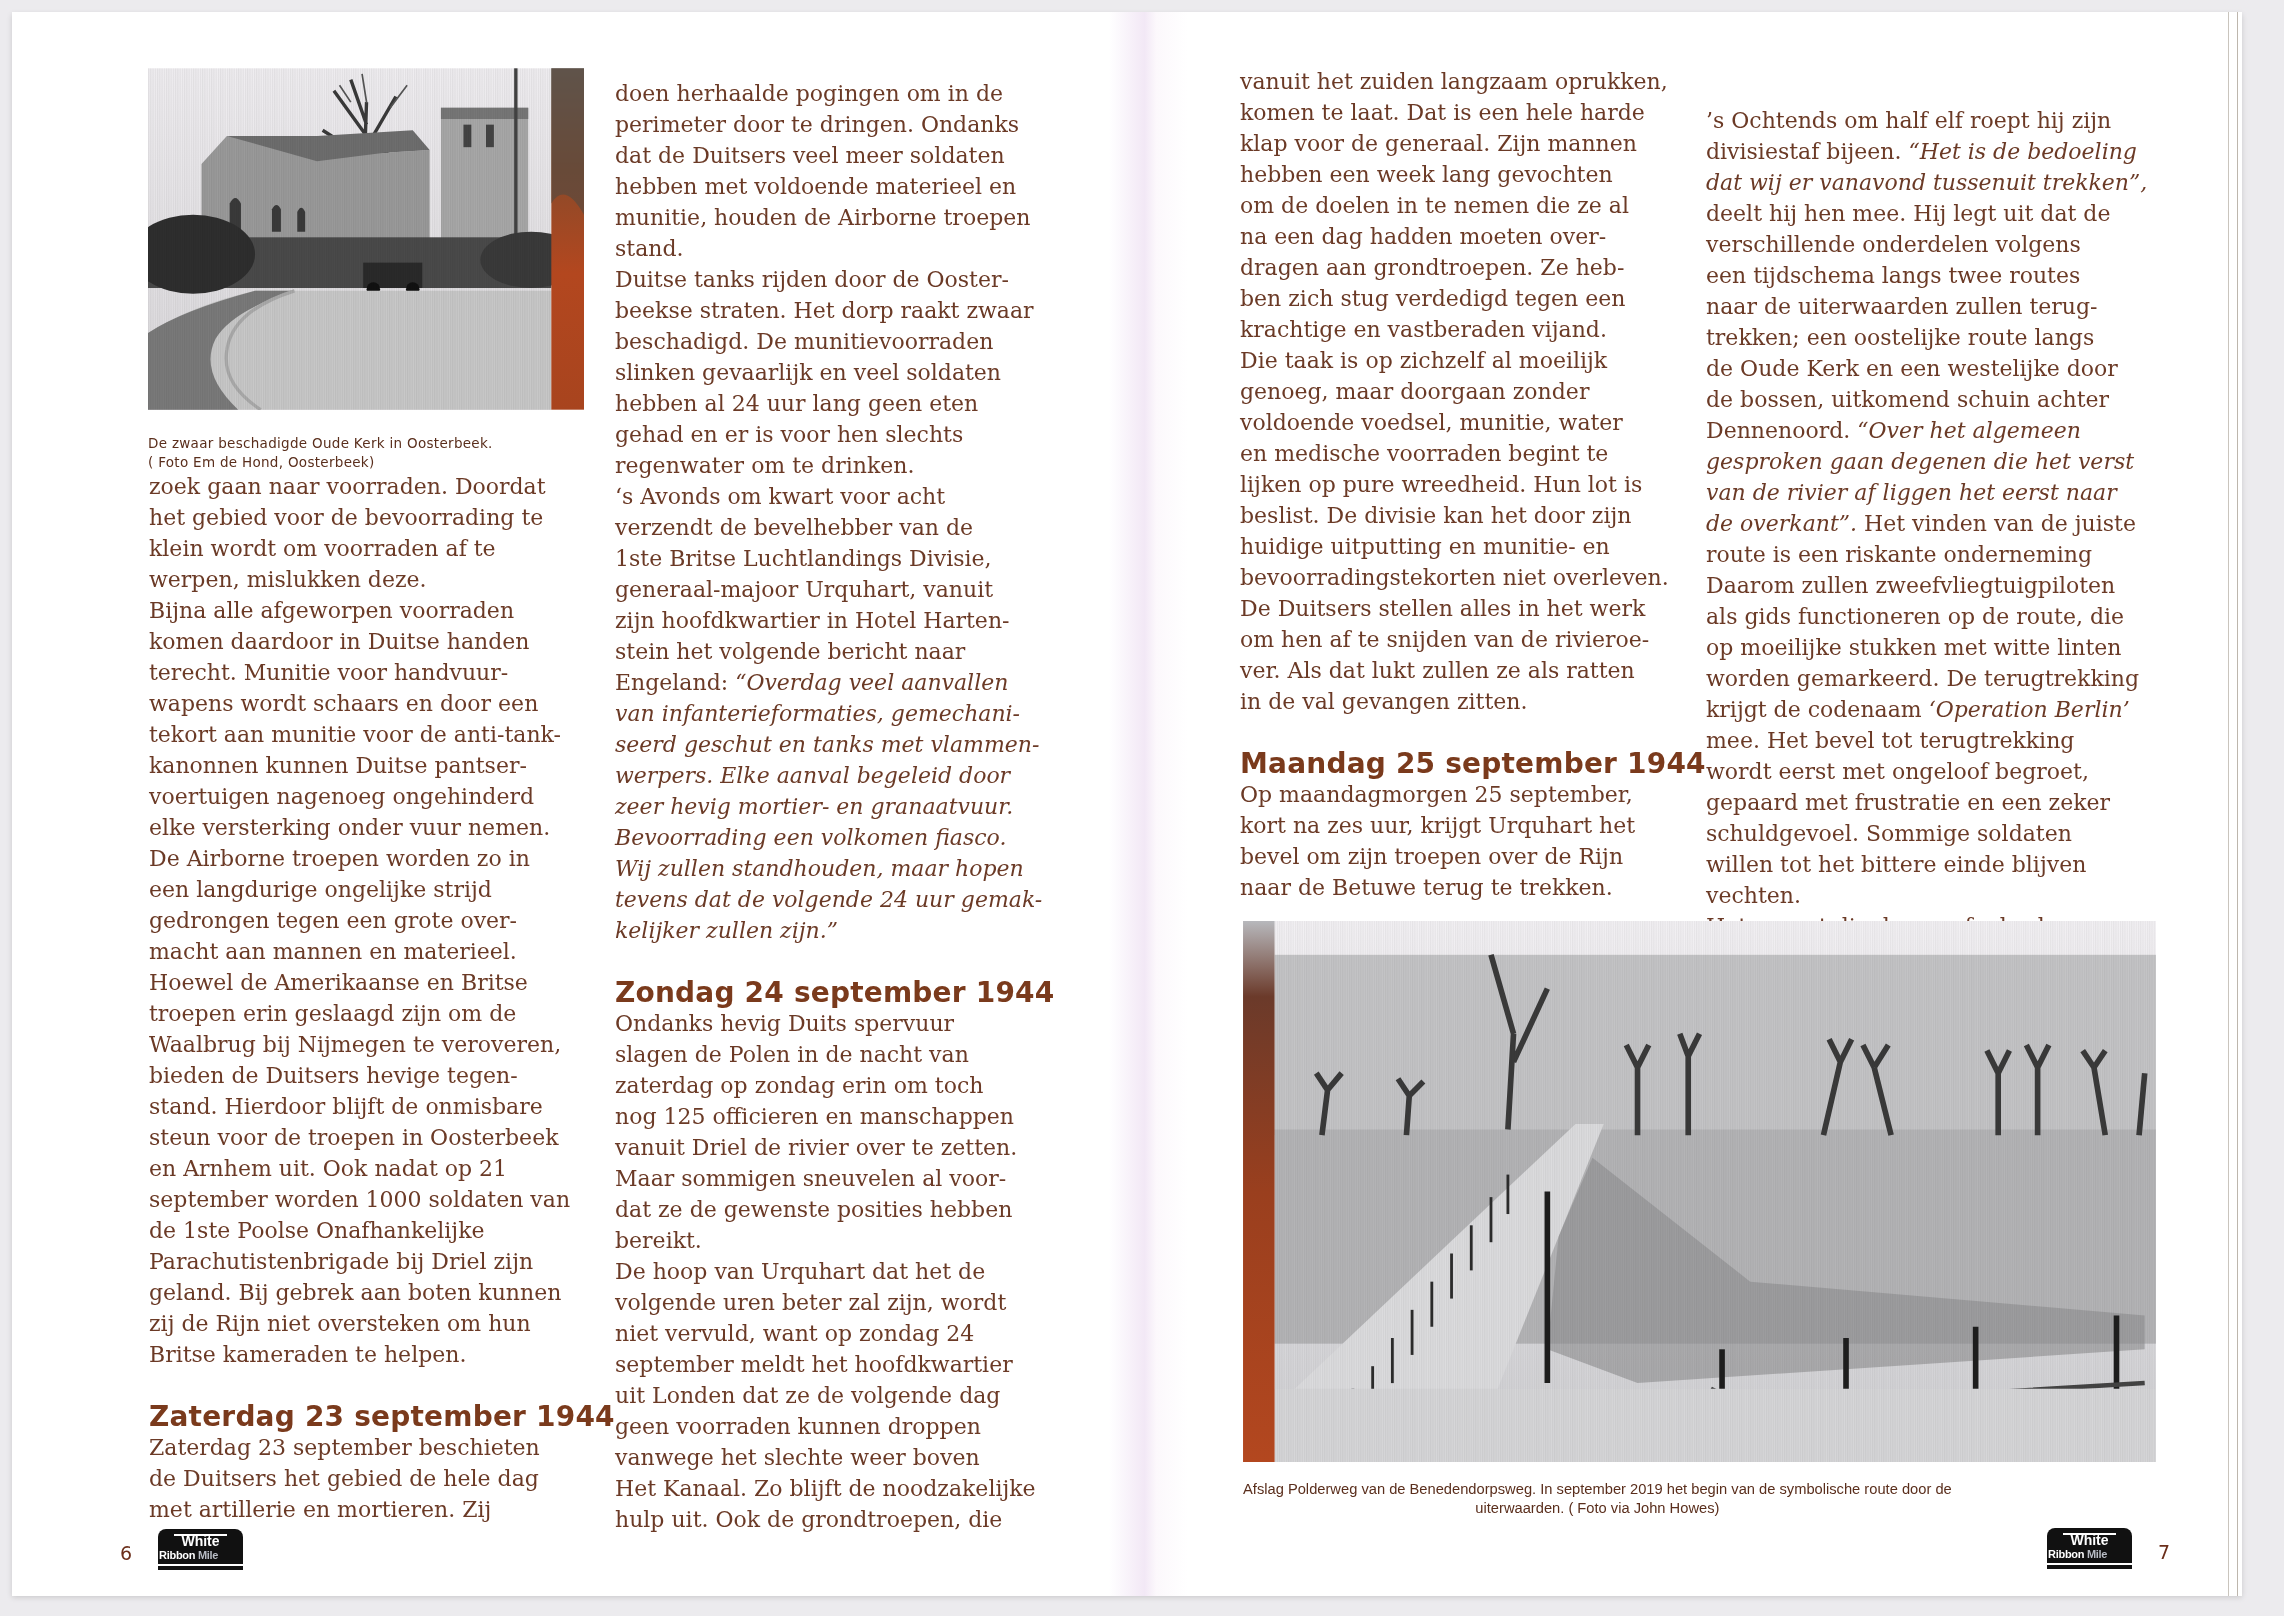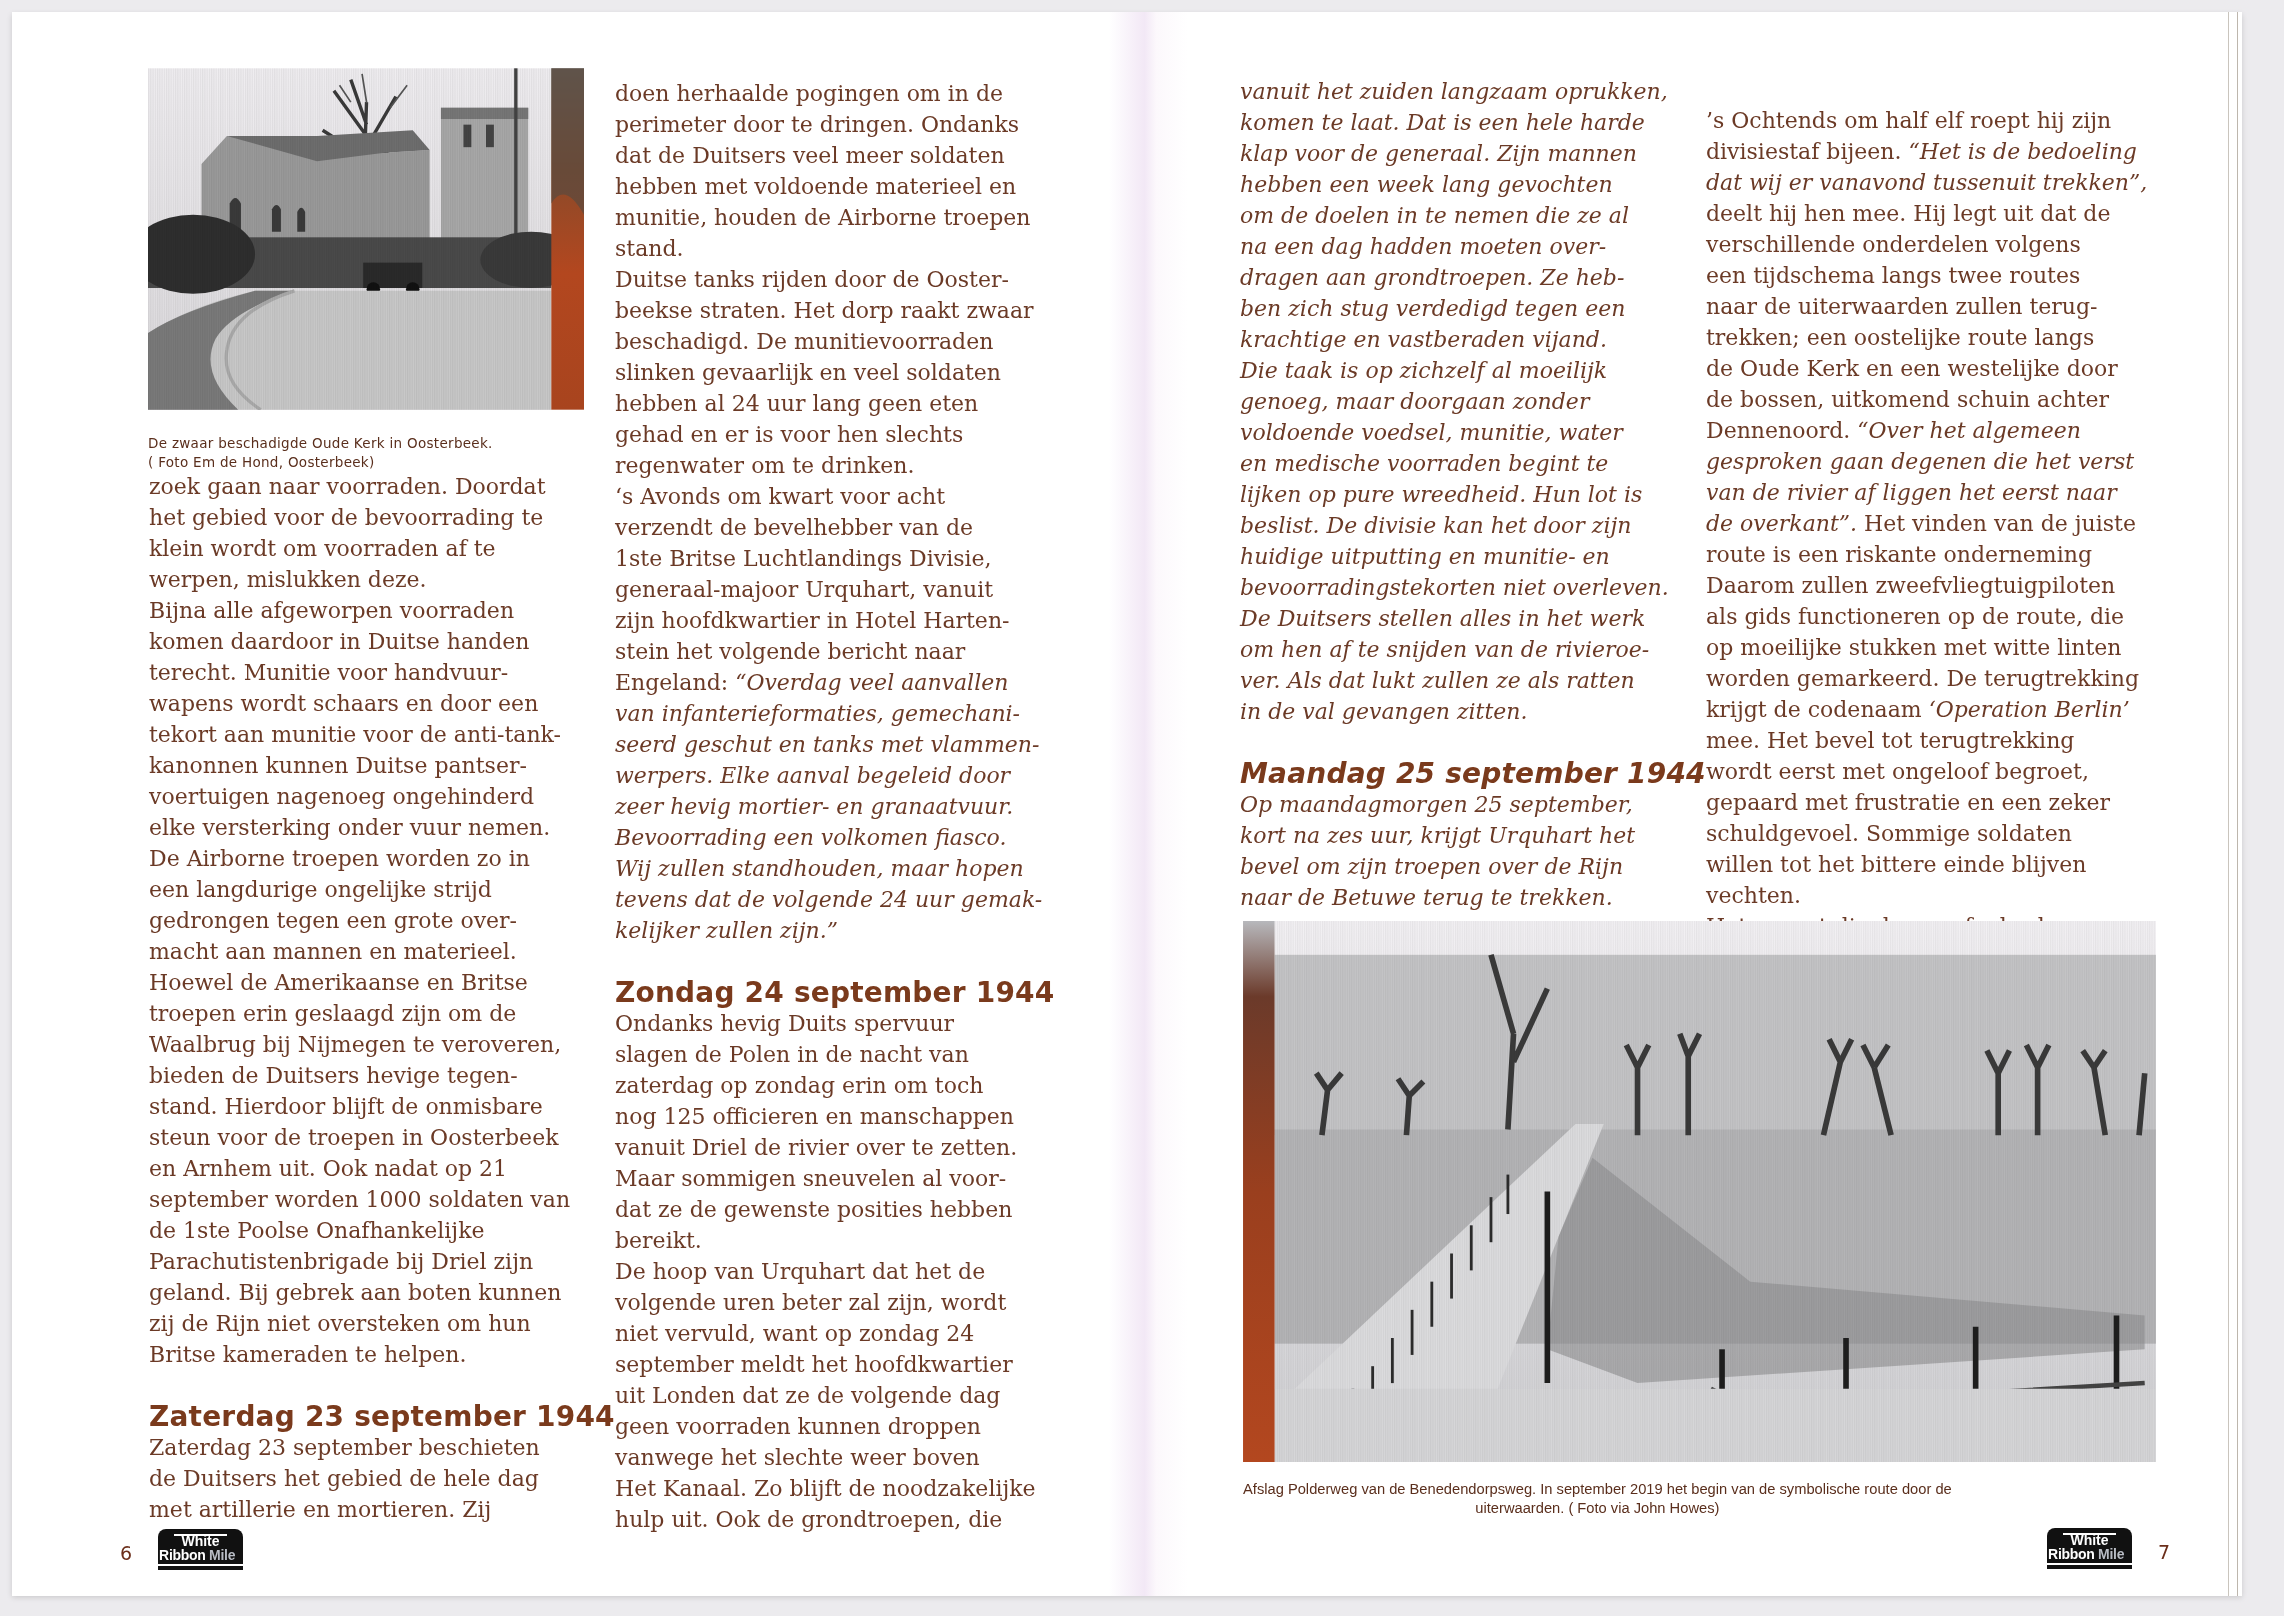--- a/index.html
+++ b/index.html
@@ -50,21 +50,21 @@
     color: #6b2e1a; font-size: 19px;
   }
   .logo {
     position: absolute; width: 85px; height: 41px;
     background: #111; border-radius: 8px 8px 0 0;
     color: #fff; font-family: "Liberation Sans", sans-serif; font-weight: bold;
     overflow: hidden;
   }
   .logo .bar-top { position: absolute; left: 16px; right: 16px; top: 5px; height: 1.7px; background: #fff; }
   .logo .w { position: absolute; left: 0; right: 0; top: 5px; text-align: center; font-size: 14px; line-height: 15px; }
-  .logo .r { position: absolute; left: 1.1px; top: 19px; font-size: 14px; line-height: 15px; letter-spacing: -0.3px; }
+  .logo .r { position: absolute; left: 1.1px; top: 19px; font-size: 11px; line-height: 15px; letter-spacing: -0.3px; }
   .logo .r .m { color: #b8bcc4; }
   .logo .bar-bot { position: absolute; left: 0; right: 0; bottom: 4px; height: 1.7px; background: #fff; }
 </style>
 </head>
 <body>
 
 <div class="spread">
   <div class="fold"></div>
   <div class="page-edge"></div>
 </div>
@@ -204,21 +204,21 @@
     <span class="line"><span>De hoop van Urquhart dat het de</span></span>
     <span class="line"><span>volgende uren beter zal zijn, wordt</span></span>
     <span class="line"><span>niet vervuld, want op zondag 24</span></span>
     <span class="line"><span>september meldt het hoofdkwartier</span></span>
     <span class="line"><span>uit Londen dat ze de volgende dag</span></span>
     <span class="line"><span>geen voorraden kunnen droppen</span></span>
     <span class="line"><span>vanwege het slechte weer boven</span></span>
     <span class="line"><span>Het Kanaal. Zo blijft de noodzakelijke</span></span>
     <span class="line"><span>hulp uit. Ook de grondtroepen, die</span></span>
   </div>
-<div class="col" id="col3" style="left:1240px; top:76px;font-style:italic;">
+<div class="col" id="col3" style="left:1240px; top:66px;">
     <span class="line"><span>vanuit het zuiden langzaam oprukken,</span></span>
     <span class="line"><span>komen te laat. Dat is een hele harde</span></span>
     <span class="line"><span>klap voor de generaal. Zijn mannen</span></span>
     <span class="line"><span>hebben een week lang gevochten</span></span>
     <span class="line"><span>om de doelen in te nemen die ze al</span></span>
     <span class="line"><span>na een dag hadden moeten over-</span></span>
     <span class="line"><span>dragen aan grondtroepen. Ze heb-</span></span>
     <span class="line"><span>ben zich stug verdedigd tegen een</span></span>
     <span class="line"><span>krachtige en vastberaden vijand.</span></span>
     <span class="line"><span>Die taak is op zichzelf al moeilijk</span></span>

